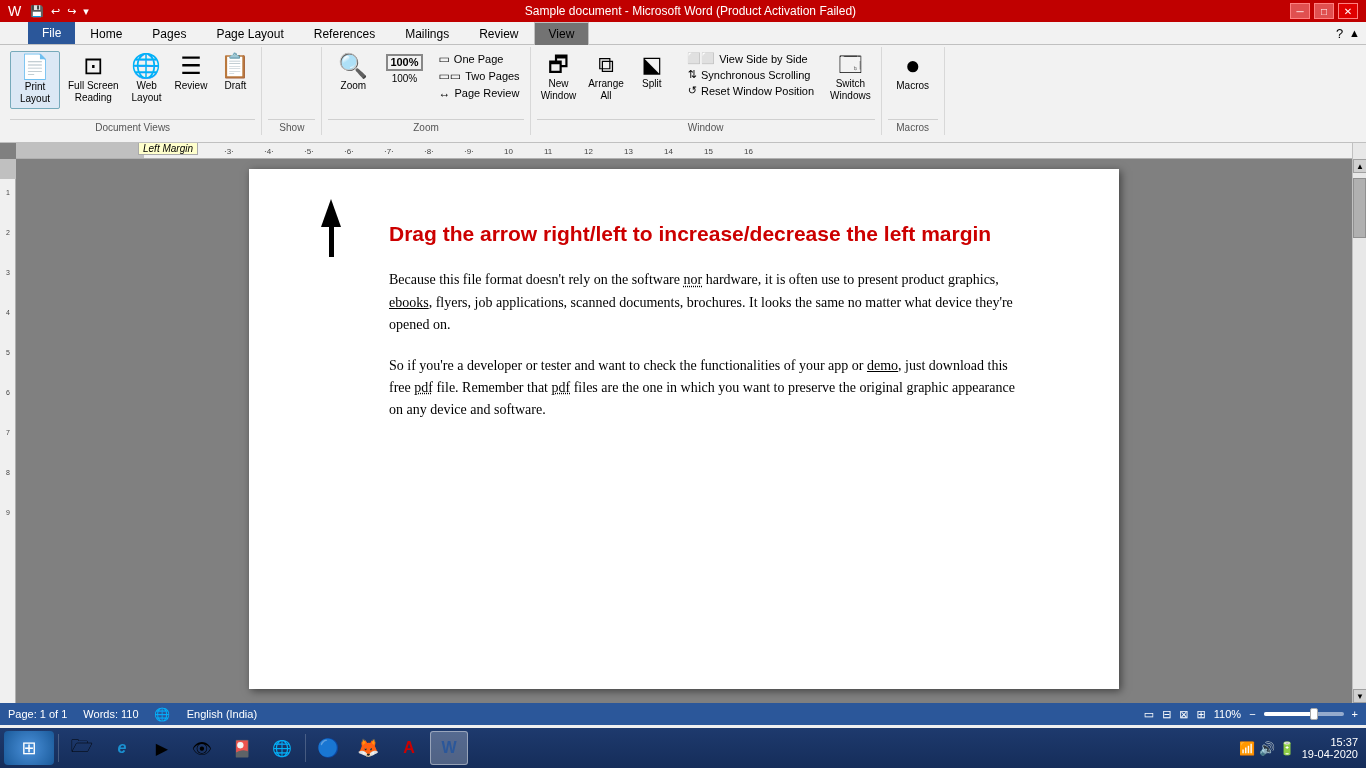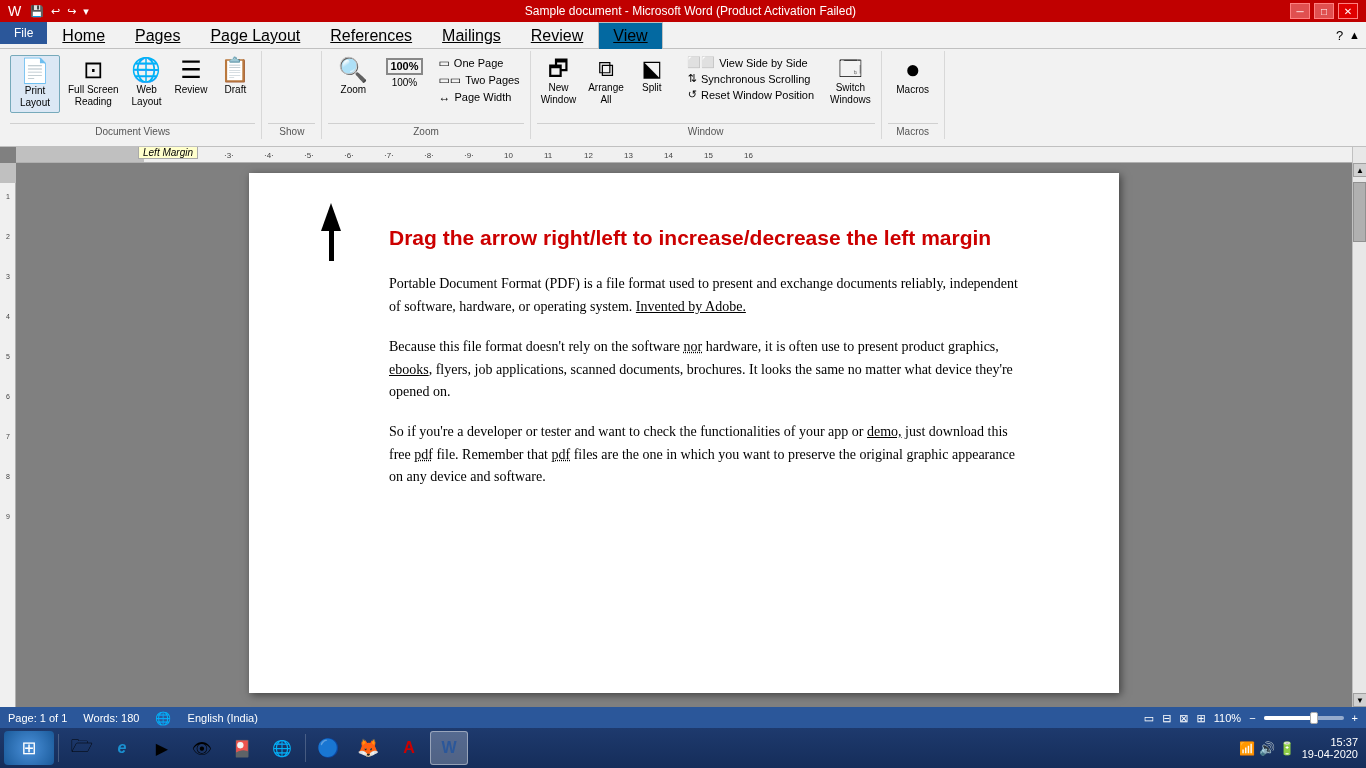--- a/index.html
+++ b/index.html
@@ -23,20 +23,21 @@
     .title-btn.close { background: #e00000; }
     .quick-access { display: flex; gap: 3px; align-items: center; }
     .qa-btn { color: white; font-size: 11px; cursor: pointer; padding: 0 2px; }
     .menu-item {
       padding: 4px 10px;
       cursor: pointer;
       font-size: 12px;
       height: 100%;
       display: flex;
       align-items: center;
+      margin-left: 28px;
     }
     .menu-item.file-tab {
       background: #2b579a;
       color: white;
       padding: 4px 14px;
     }
 
     
     .ribbon {
       background: #f2f2f2;
@@ -150,22 +151,22 @@
       align-items: center;
       gap: 6px;
       color: white;
       font-size: 11px;
       padding-right: 4px;
     }
     .sys-tray { display: flex; align-items: center; gap: 4px; }
     .clock { text-align: right; }
 
     .ribbon-tabs { display: flex; border-bottom: 1px solid #c0c0c0; background: #f2f2f2; margin-bottom: 0; }
-    .ribbon-tab { padding: 4px 14px; font-size: 16px; cursor: pointer; border: 1px solid transparent; border-bottom: none; margin-bottom: -1px; text-decoration: underline; }
-    .ribbon-tab.active { background: #0369a1; border-color: #c0c0c0; border-bottom-color: white; }
+    .ribbon-tab { padding: 4px 14px; font-size: 12px; cursor: pointer; border: 1px solid transparent; border-bottom: none; margin-bottom: -1px; }
+    .ribbon-tab.active { background: #737373; border-color: #c0c0c0; border-bottom-color: white; }
   </style>
 </head>
 <body>
 
 <div class="title-bar">
   <div class="title-bar-left">
     <div class="quick-access">
       <span style="font-size:14px; margin-right:4px;">W</span>
       <span class="qa-btn">💾</span>
       <span class="qa-btn">↩</span>
@@ -243,21 +244,21 @@
           <div class="ribbon-small-btn">
             <span style="font-size:12px;">▭</span>
             <span>One Page</span>
           </div>
           <div class="ribbon-small-btn">
             <span style="font-size:12px;">▭▭</span>
             <span>Two Pages</span>
           </div>
           <div class="ribbon-small-btn">
             <span style="font-size:12px;">↔</span>
-            <span>Page Width</span>
+            <span>Page Review</span>
           </div>
         </div>
       </div>
       <div class="ribbon-group-label">Zoom</div>
     </div>
 
     <div class="ribbon-group" style="min-width: 260px;">
       <div class="ribbon-group-content">
         <div class="ribbon-btn">
           <span class="ribbon-btn-icon" style="font-size:22px;">🗗</span>
@@ -367,23 +368,20 @@
           <div style="width:0; height:0; border-left:10px solid transparent; border-right:10px solid transparent; border-bottom:28px solid black;"></div>
           <div style="width:5px; height:30px; background:black;"></div>
         </div>
 
         <div style="display:flex; gap:0; margin-bottom:20px;">
           <div style="flex:1;">
             <p style="color:#cc0000; font-weight:bold; font-size:21px; line-height:1.45; font-family:Arial,sans-serif;">Drag the arrow right/left to increase/decrease the left margin</p>
           </div>
         </div>
 
-        <p style="font-size:14px; font-family:'Times New Roman',serif; line-height:1.6; margin-bottom:18px;">
-          Portable Document Format (PDF) is a file format used to present and exchange documents reliably, independent of software, hardware, or operating system. <span style="text-decoration:underline;">Invented by Adobe.</span>
-        </p>
 
         <p style="font-size:14px; font-family:'Times New Roman',serif; line-height:1.6; margin-bottom:18px;">
           Because this file format doesn't rely on the software <span style="text-decoration:underline; text-decoration-style:dotted;">nor</span> hardware, it is often use to present product graphics, <span style="text-decoration:underline;">ebooks</span>, flyers, job applications, scanned documents, brochures. It looks the same no matter what device they're opened on.
         </p>
 
         <p style="font-size:14px; font-family:'Times New Roman',serif; line-height:1.6; margin-bottom:18px;">
           So if you're a developer or tester and want to check the functionalities of your app or <span style="text-decoration:underline;">demo,</span> just download this free <span style="text-decoration:underline; text-decoration-style:dotted;">pdf</span> file. Remember that <span style="text-decoration:underline; text-decoration-style:dotted;">pdf</span> files are the one in which you want to preserve the original graphic appearance on any device and software.
         </p>
       </div>
     </div>
@@ -393,21 +391,21 @@
       <div style="flex:1; background:#e8e8e8; position:relative;">
         <div style="width:100%; height:60px; background:#b0b0b0; border:1px solid #909090; position:absolute; top:5px;"></div>
       </div>
       <div style="width:14px; height:14px; background:#d0d0d0; display:flex; align-items:center; justify-content:center; font-size:8px; cursor:pointer; border:1px solid #a0a0a0;">▼</div>
     </div>
   </div>
 </div>
 
 <div class="status-bar">
   <span>Page: 1 of 1</span>
-  <span>Words: 180</span>
+  <span>Words: 110</span>
   <span style="font-size:13px;">🌐</span>
   <span>English (India)</span>
   <div class="status-right">
     <span style="cursor:pointer;">▭</span>
     <span style="cursor:pointer;">⊟</span>
     <span style="cursor:pointer;">⊠</span>
     <span style="cursor:pointer;">⊞</span>
     <span>110%</span>
     <span style="cursor:pointer;">−</span>
     <div style="width:80px; height:4px; background:rgba(255,255,255,0.5); border-radius:2px; position:relative; cursor:pointer;">

